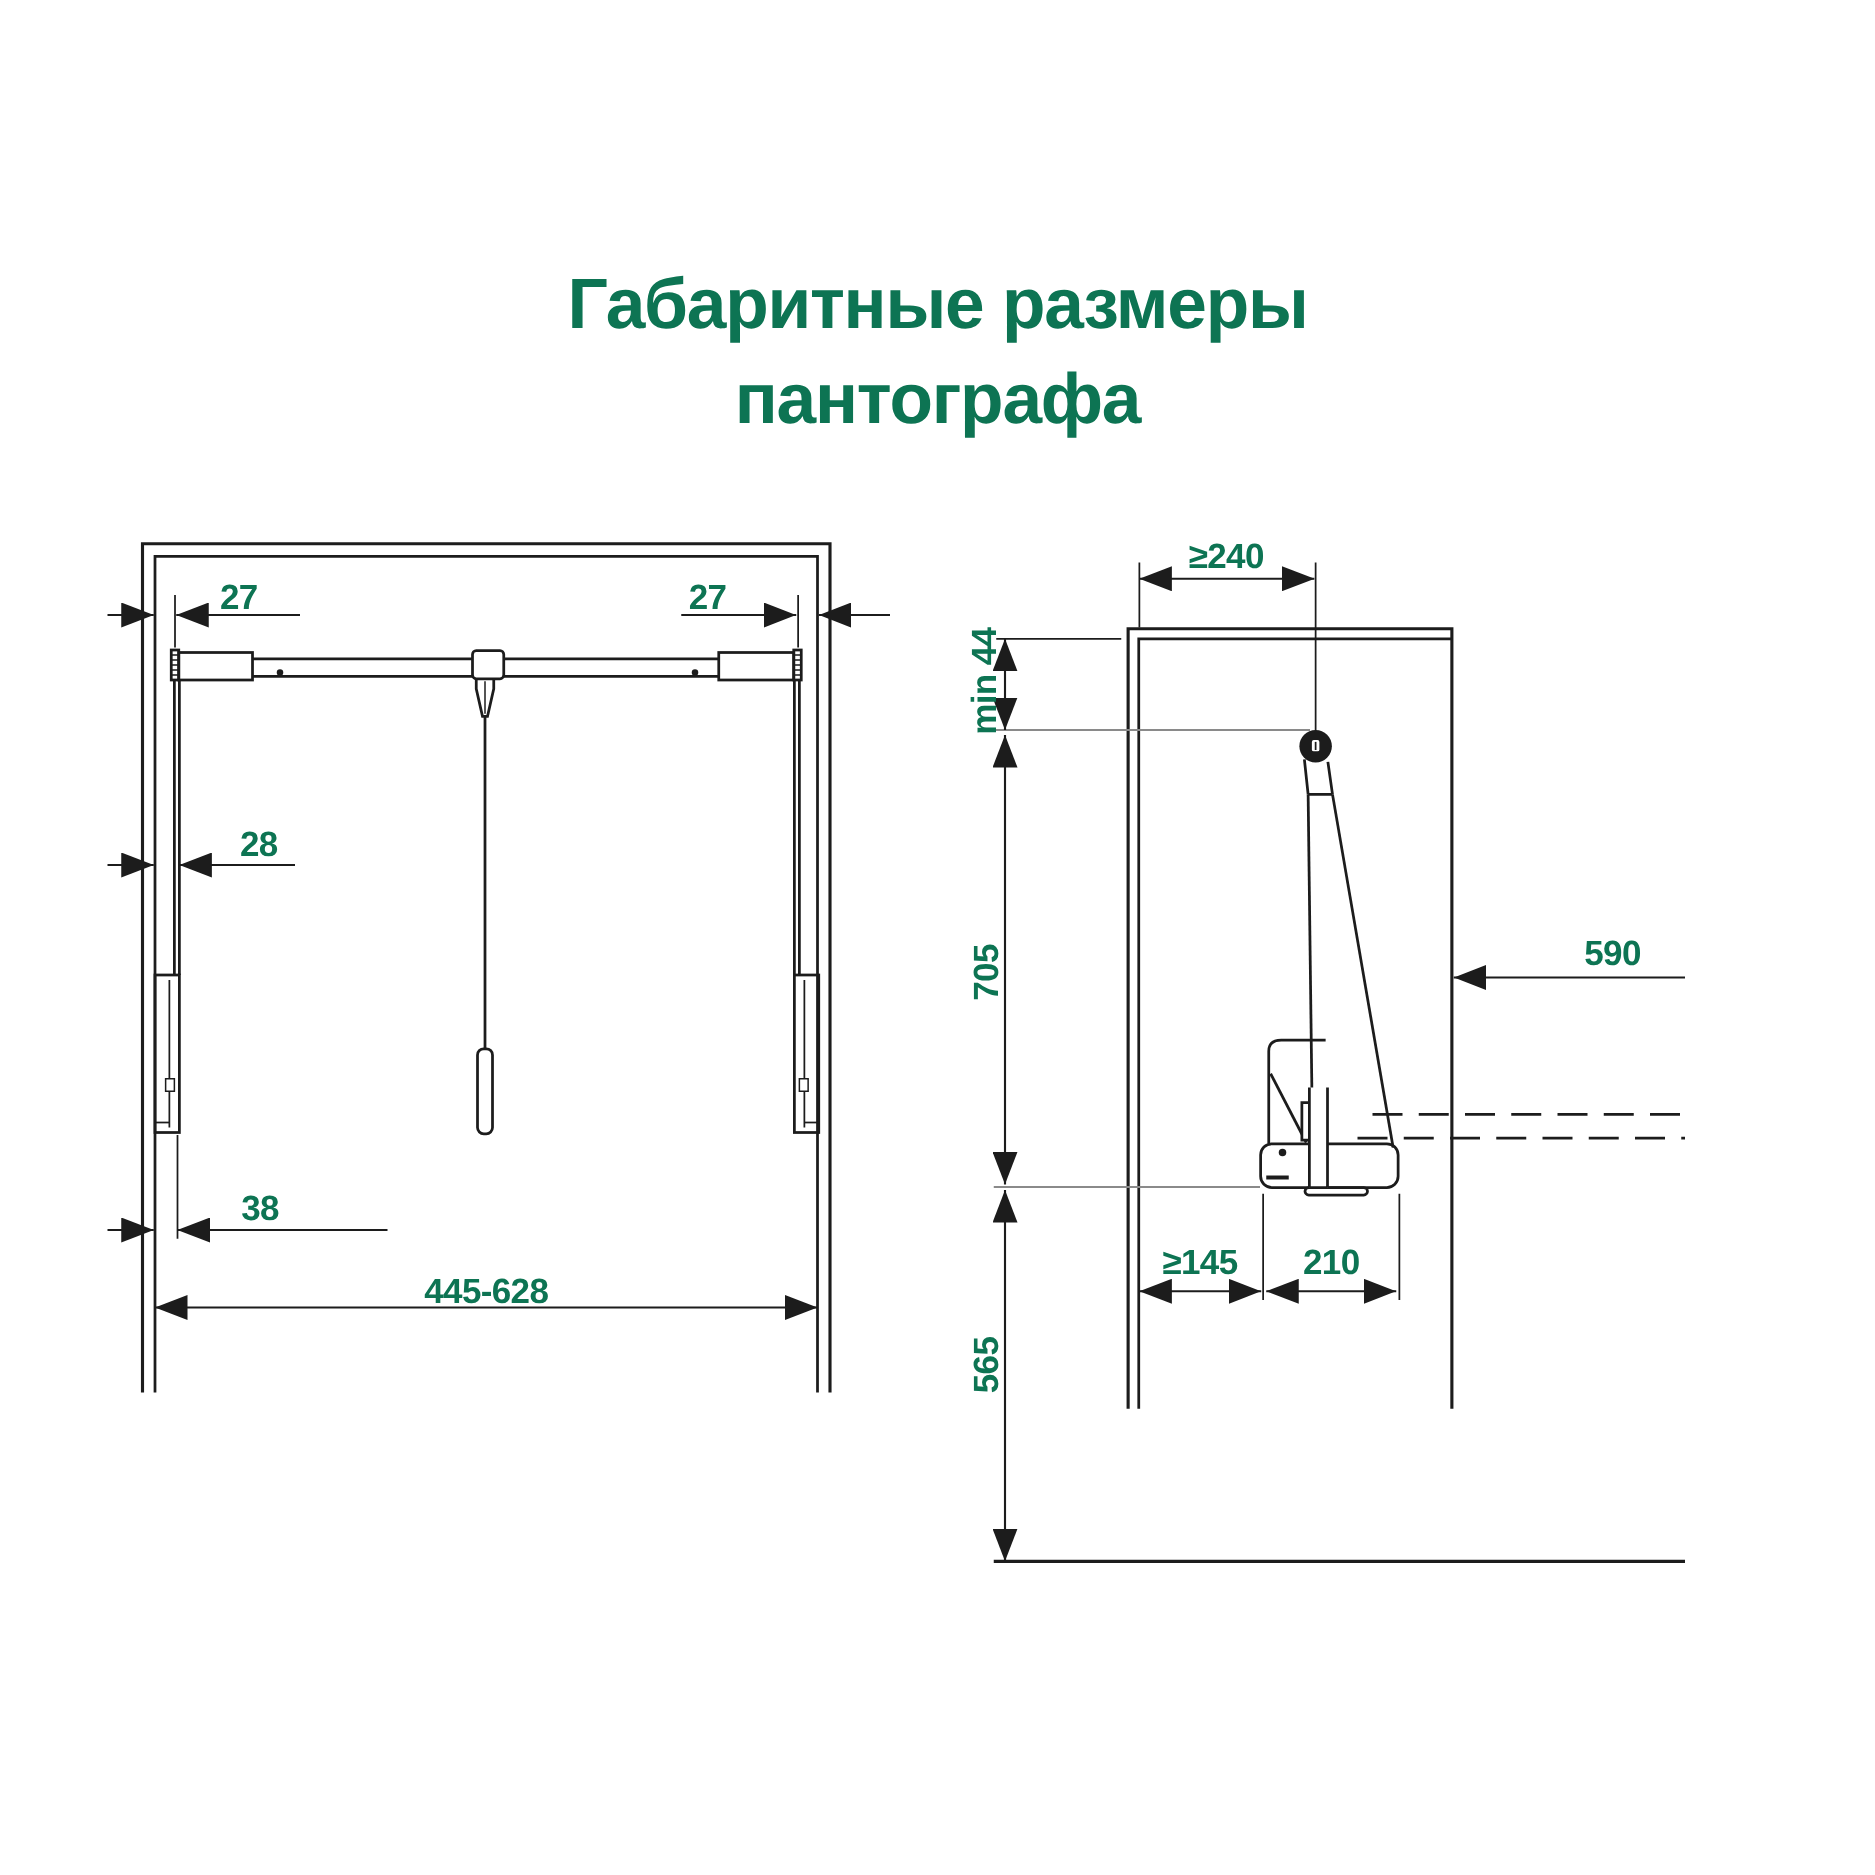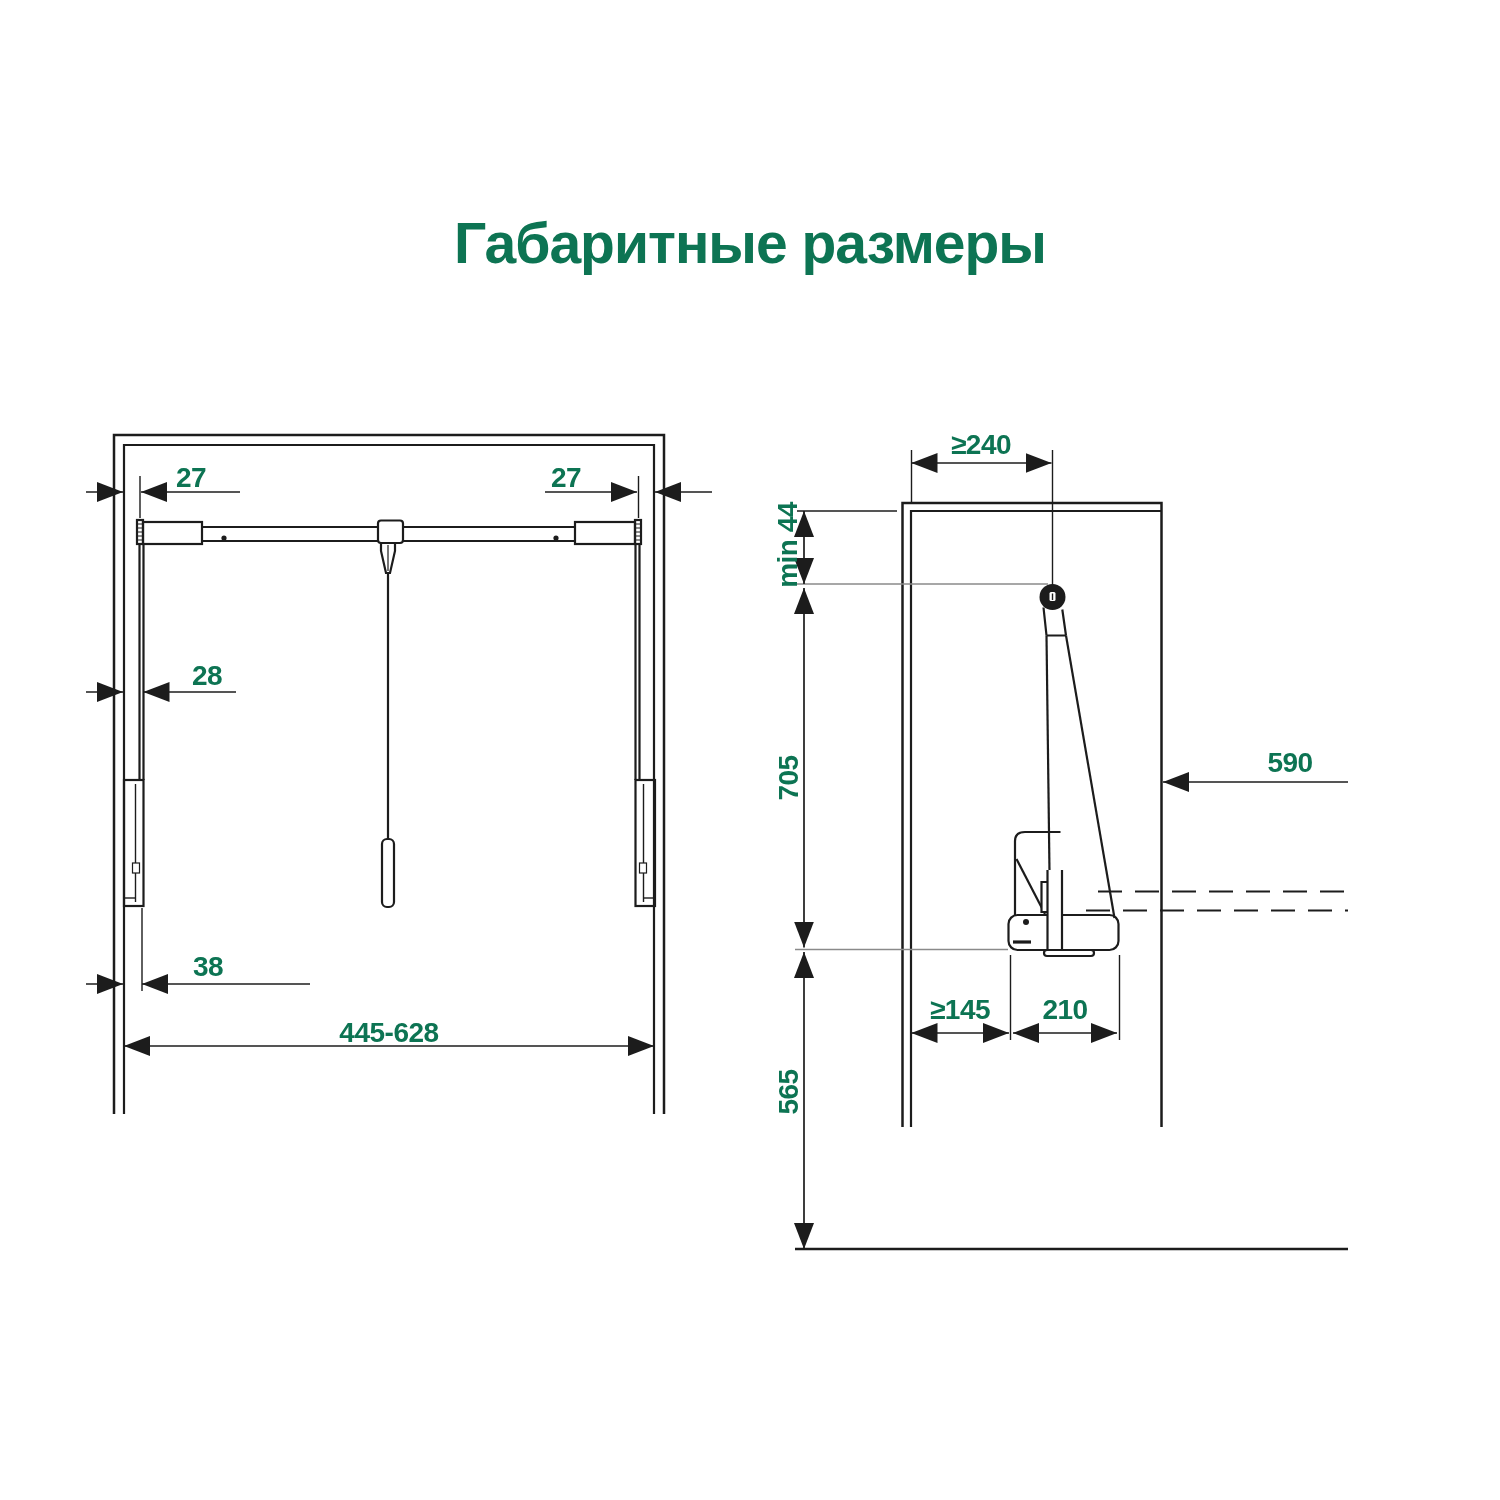--- a/index.html
+++ b/index.html
@@ -22,20 +22,21 @@
        fill:#0D7453;letter-spacing:-0.5px;}
   .blk{fill:#1c1c1c;}
 </style>
 </head>
 <body>
 
 <div class="canvas">
 
   <div class="title">
     <div>Габаритные размеры</div>
+    <div>пантографа</div>
   </div>
 
   <svg width="1500" height="1500" viewBox="0 0 1500 1500">
     <defs>
       <marker id="ah" viewBox="0 0 26 20" refX="26" refY="10" markerWidth="26" markerHeight="20" markerUnits="userSpaceOnUse" orient="auto-start-reverse">
         <path d="M0,0 L26,10 L0,20 Z" fill="#1c1c1c"></path>
       </marker>
     </defs>
 
     <g>

